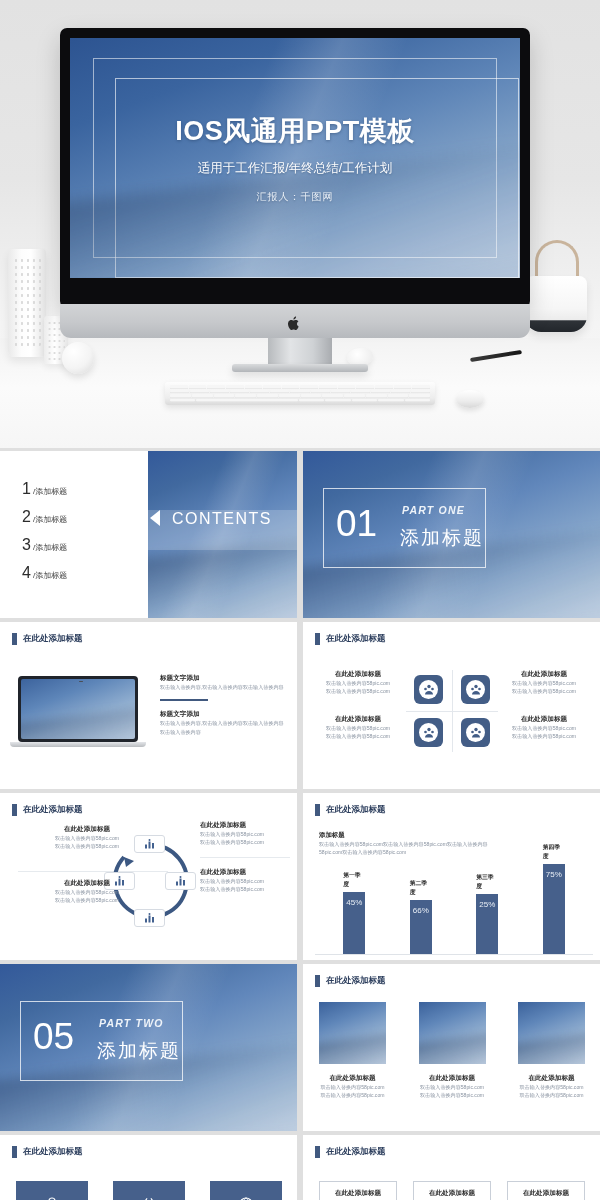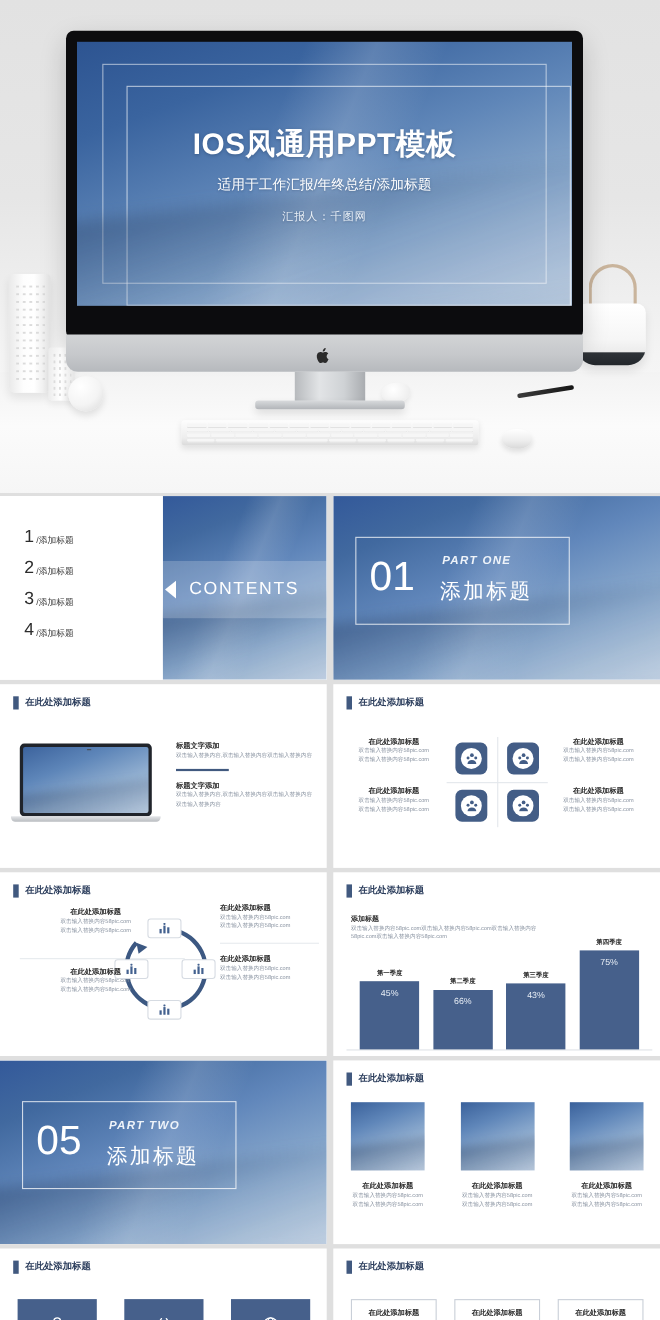--- a/index.html
+++ b/index.html
@@ -97,28 +97,28 @@
                 background: linear-gradient(168deg, rgba(36,58,92,.45) 0%, rgba(95,125,165,.12) 50%, rgba(255,255,255,.14) 100%);
                 transform: rotate(-7deg); filter: blur(6px); }
 
   
   .contents-left { position:absolute; left:0; top:0; width:148px; height:167px; background:#fff; }
   .contents-list { position:absolute; left:22px; top:30px; }
   .c-item { display:flex; align-items:flex-end; margin-bottom:12px; }
   .c-num { font-size:16px; color:#2c2c2c; line-height:1; font-weight:400; }
   .c-label { font-size:8px; color:#3b3b3b; margin-left:2px; }
   .contents-right { position:absolute; left:148px; top:0; width:149px; height:167px; overflow:hidden; }
-  .contents-band { position:absolute; left:-12px; top:59px; width:180px; height:52px;
-                   background: rgba(255,255,255,.20); display:flex; align-items:center; }
+  .contents-band { position:absolute; left:-12px; top:59px; width:180px; height:40px;
+                   background: rgba(255,255,255,.20); display:flex; }
   .contents-tri { width:0; height:0; border-top:8px solid transparent; border-bottom:8px solid transparent;
                   border-right:10px solid #fff; margin-left:14px; }
   .contents-word { color:#fff; font-size:16px; letter-spacing:1.5px; margin-left:12px; }
 
   
-  .part-box { position:absolute; left:20px; top:37px; width:195px; height:80px; border:1px solid rgba(255,255,255,.75); }
+  .part-box { position:absolute; left:20px; top:37px; width:163px; height:80px; border:1px solid rgba(255,255,255,.75); }
   .part-num { position:absolute; left:12px; top:16px; color:#fff; font-size:37px; font-weight:300; line-height:1; }
   .part-en { position:absolute; left:78px; top:15px; color:#eef3f9; font-size:10.5px; font-style:italic;
              letter-spacing:1.2px; font-weight:700; }
   .part-cn { position:absolute; left:76px; top:36px; color:#fff; font-size:19px; letter-spacing:2px; }
 
   
   .hdr { position:absolute; left:12px; top:11px; display:flex; align-items:center; }
   .hdr-bar { width:5px; height:12px; background:#41597f; margin-right:6px; }
   .hdr-txt { font-size:8.5px; font-weight:700; color:#2b3d5c; }
 
@@ -167,21 +167,21 @@
   .cyc-g3 { position:absolute; left:200px; top:28px; width:92px; }
   .cyc-g4 { position:absolute; left:200px; top:75px; width:92px; }
   .cyc-rule1 { position:absolute; left:18px; top:78px; width:150px; height:1px; background:#e6eaee; }
   .cyc-rule2 { position:absolute; left:200px; top:64px; width:90px; height:1px; background:#e6eaee; }
 
   
   .chart-head { position:absolute; left:16px; top:38px; width:180px; }
   .chart-head .t-strong { font-size:6.4px; }
   .chart-area { position:absolute; left:18px; bottom:6px; width:266px; height:108px;
                 display:flex; align-items:flex-end; justify-content:space-around; }
-  .bar-col { width:54px; display:flex; flex-direction:column; align-items:center; }
+  .bar-col { width:22px; display:flex; flex-direction:column; align-items:center; }
   .bar-cap { font-size:5.8px; font-weight:700; color:#2a2a2a; margin-bottom:3px; }
   .bar-rect { width:100%; background:#46608b; position:relative; }
   .bar-val { position:absolute; left:0; right:0; top:6px; text-align:center; color:#e8eef6; font-size:8px; }
   .chart-baseline { position:absolute; left:12px; bottom:5px; width:278px; height:1px; background:#dfe3e8; }
 
   
   .tri-wrap { position:absolute; left:16px; top:38px; width:266px; display:flex; justify-content:space-between; }
   .tri-card { width:67px; }
   .tri-img { width:67px; height:62px; position:relative; overflow:hidden;
              background: linear-gradient(158deg,#3a619b 0%,#5f86b9 30%,#93b0d1 62%,#b6c8dd 100%); }
@@ -211,21 +211,21 @@
     <div class="teapot"></div>
     <div class="paper"></div>
     <div class="pen"></div>
 
     <div class="imac-bezel">
       <div class="imac-screen">
         <div class="frame-outer"></div>
         <div class="frame-inner"></div>
         <div class="hero-txt">
           <div class="hero-title">IOS风通用PPT模板</div>
-          <div class="hero-sub">适用于工作汇报/年终总结/添加标题</div>
+          <div class="hero-sub">适用于工作汇报/年终总结/工作计划</div>
           <div class="hero-author">汇报人：千图网</div>
         </div>
       </div>
     </div>
     <div class="imac-chin"></div>
     <div class="apple-logo">
       <svg viewBox="0 0 24 26" width="14" height="15">
           <path fill="#2b2b2b" d="M17.2 13.6c0-3 2.4-4.4 2.5-4.5-1.4-2-3.5-2.3-4.2-2.3-1.8-.2-3.5 1-4.4 1-.9 0-2.3-1-3.8-1-2 0-3.8 1.1-4.8 2.9-2 3.5-.5 8.8 1.5 11.7 1 1.4 2.1 3 3.6 2.9 1.4-.1 2-.9 3.7-.9s2.2.9 3.7.9c1.5 0 2.5-1.4 3.4-2.8 1.1-1.6 1.5-3.2 1.6-3.3-.1 0-3-1.2-3-4.6zM14.4 4.4c.8-1 1.3-2.3 1.2-3.7-1.2 0-2.6.8-3.4 1.8-.7.9-1.4 2.3-1.2 3.6 1.3.1 2.6-.7 3.4-1.7z"></path>
         </svg>
     </div>
@@ -511,21 +511,21 @@
         </div>
         <div class="bar-col">
           <div class="bar-cap">第二季度</div>
           <div class="bar-rect" style="height:54px">
             <div class="bar-val">66%</div>
           </div>
         </div>
         <div class="bar-col">
           <div class="bar-cap">第三季度</div>
           <div class="bar-rect" style="height:60px">
-            <div class="bar-val">43%</div>
+            <div class="bar-val">25%</div>
           </div>
         </div>
         <div class="bar-col">
           <div class="bar-cap">第四季度</div>
           <div class="bar-rect" style="height:90px">
             <div class="bar-val">75%</div>
           </div>
         </div>
       </div>
     </div>

